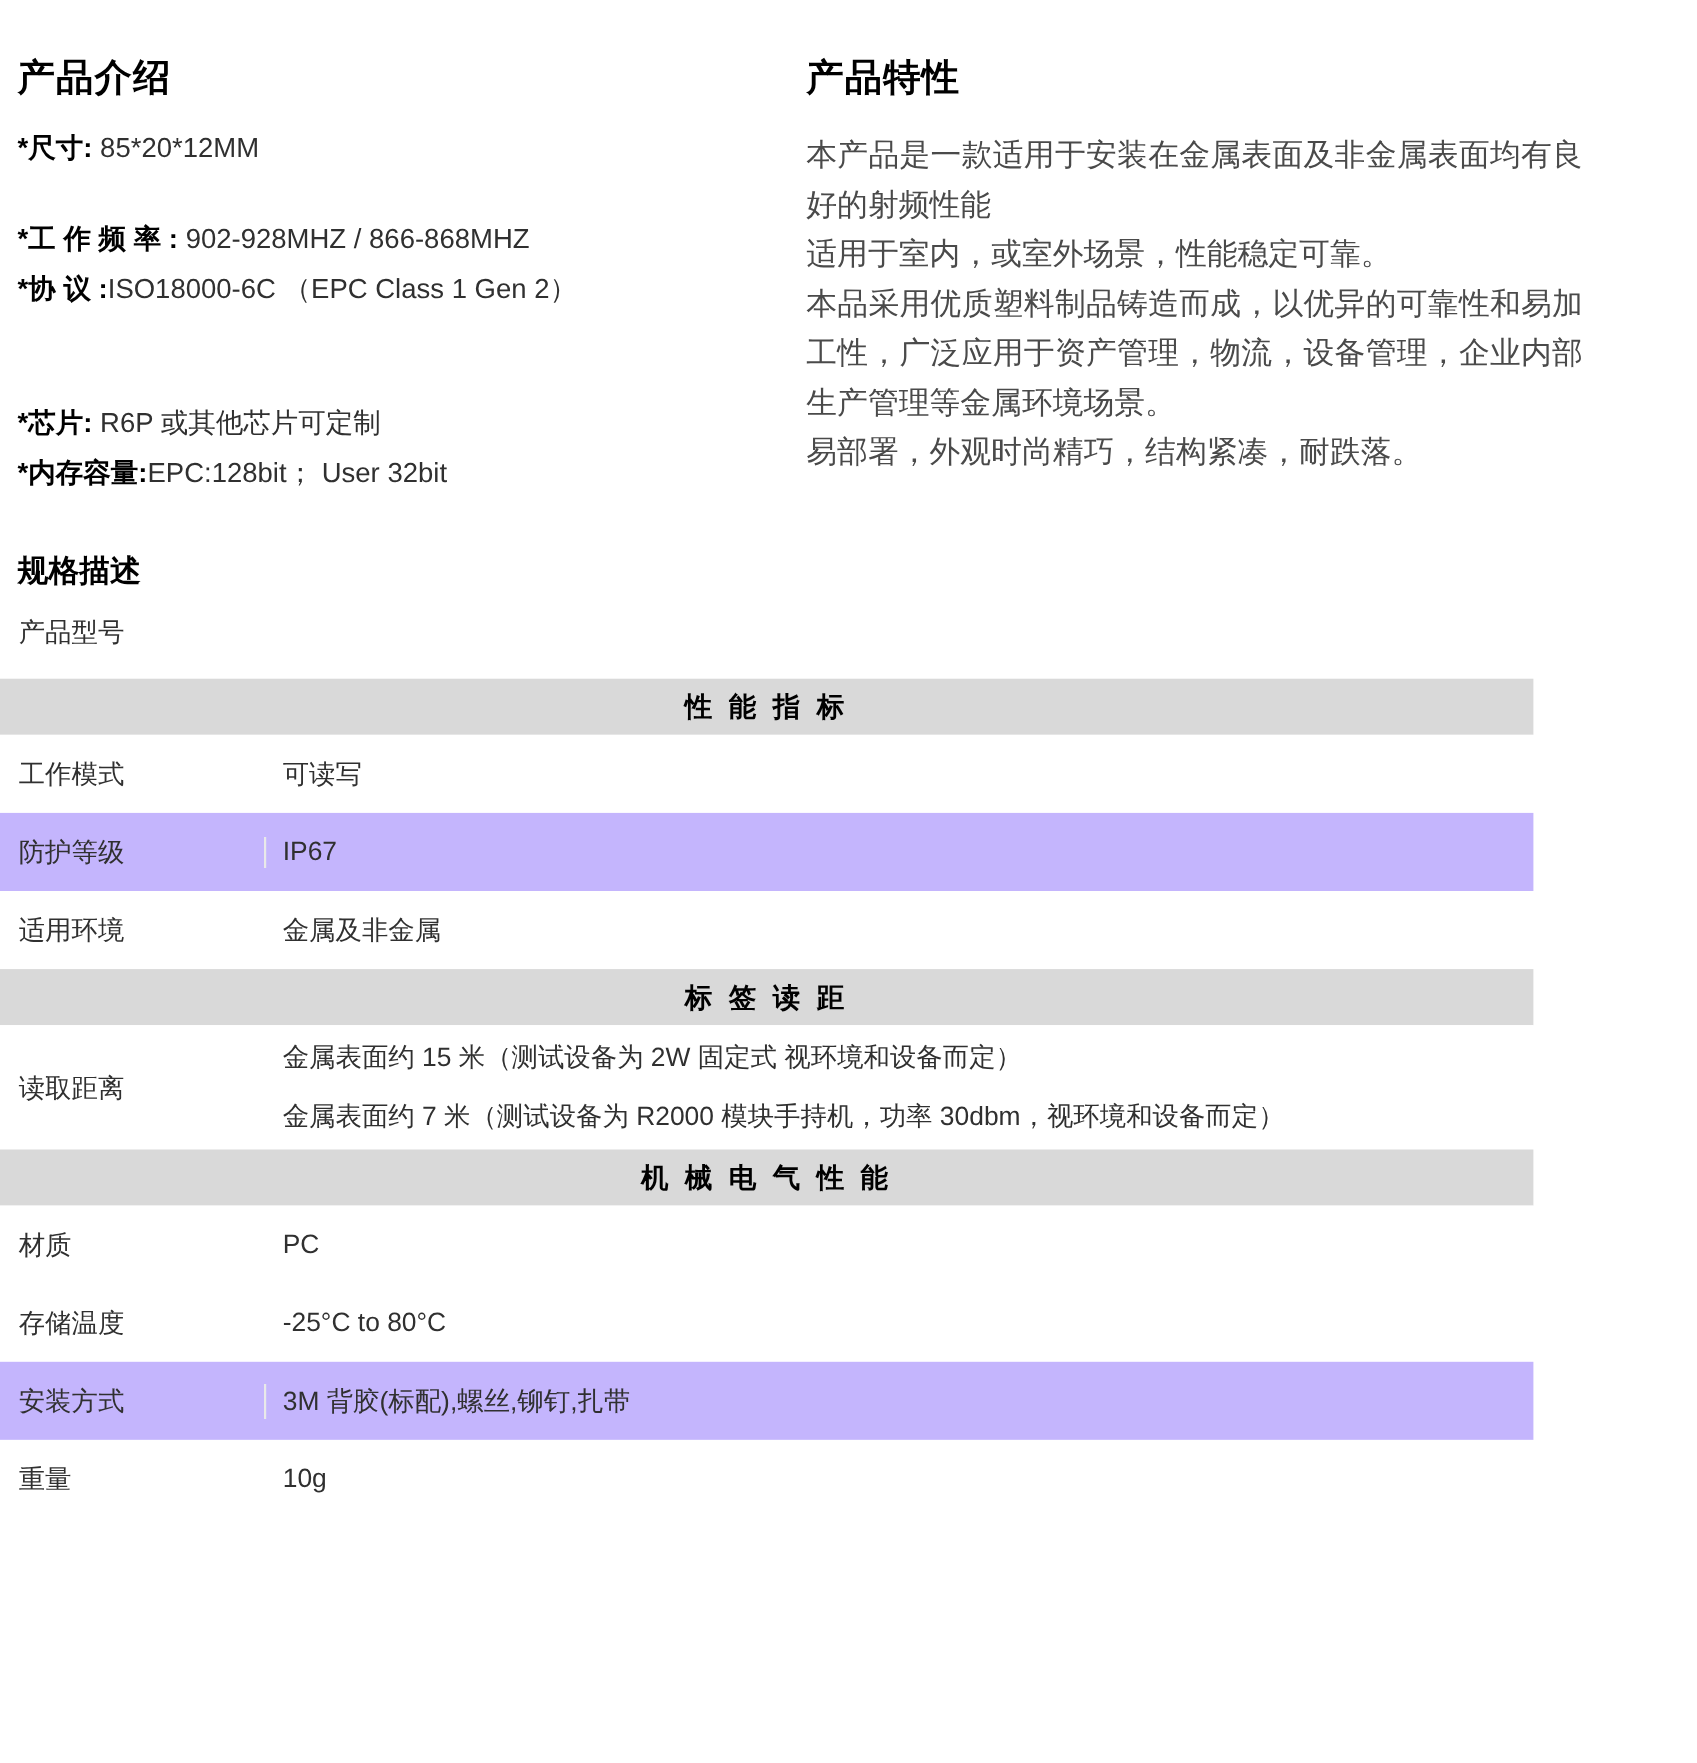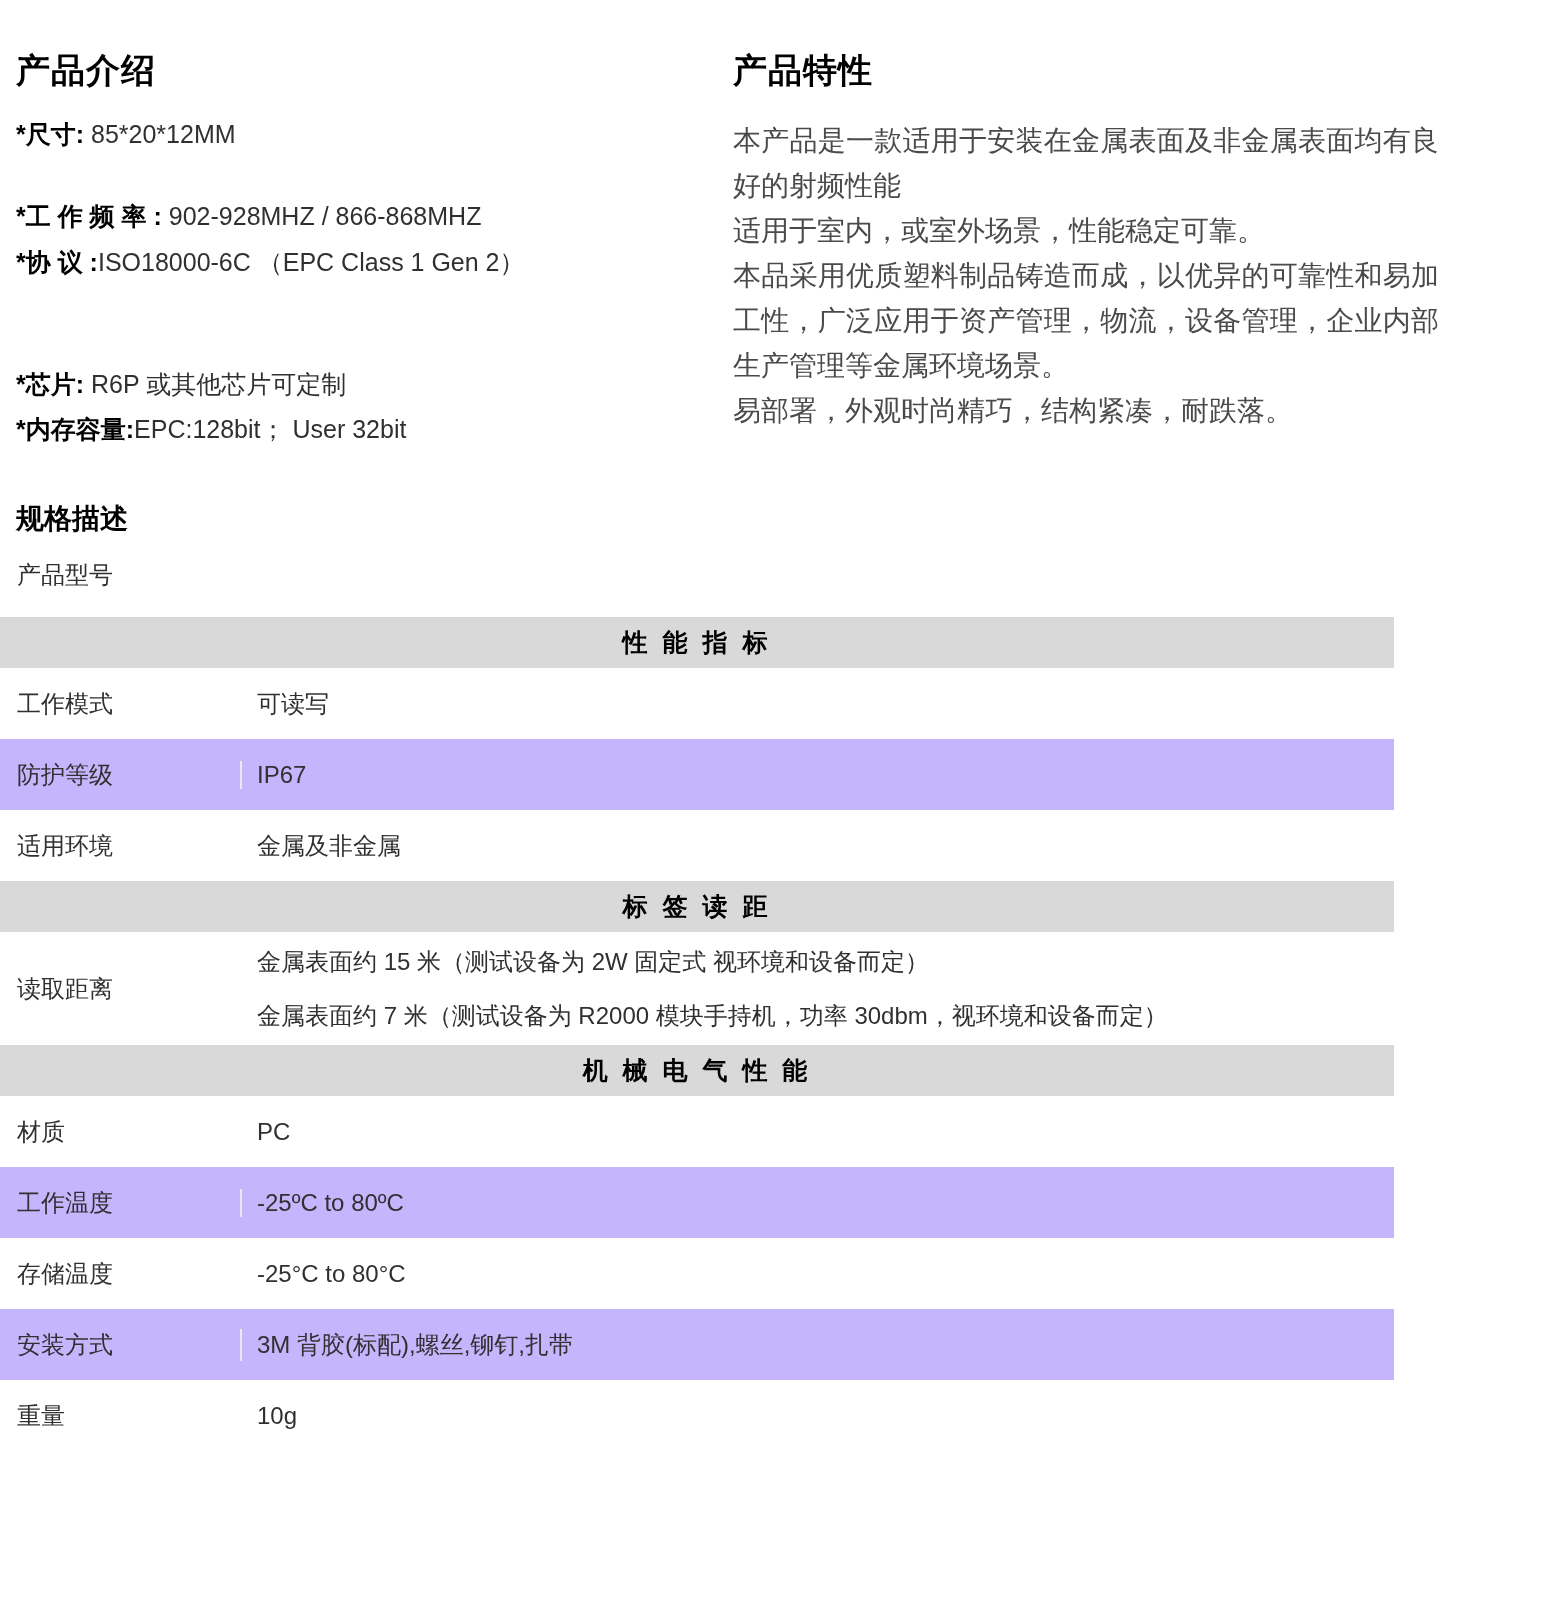--- a/index.html
+++ b/index.html
@@ -92,24 +92,20 @@
         <div class="cell-value">
           <div class="vline">金属表面约 15 米（测试设备为 2W 固定式 视环境和设备而定）</div>
           <div class="vline">金属表面约 7 米（测试设备为 R2000 模块手持机，功率 30dbm，视环境和设备而定）</div>
         </div>
       </div>
       <div class="band">机 械 电 气 性 能</div>
       <div class="trow">
         <div class="cell-label">材质</div>
         <div class="cell-value">PC</div>
       </div>
-      <div class="trow shaded">
-        <div class="cell-label">工作温度</div>
-        <div class="cell-value">-25ºC to 80ºC</div>
-      </div>
       <div class="trow">
         <div class="cell-label">存储温度</div>
         <div class="cell-value">-25°C to 80°C</div>
       </div>
       <div class="trow shaded">
         <div class="cell-label">安装方式</div>
         <div class="cell-value">3M 背胶(标配),螺丝,铆钉,扎带</div>
       </div>
       <div class="trow">
         <div class="cell-label">重量</div>

